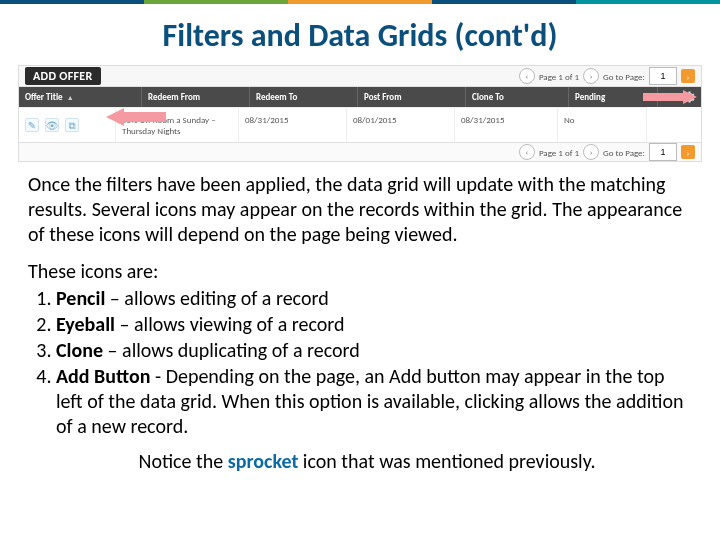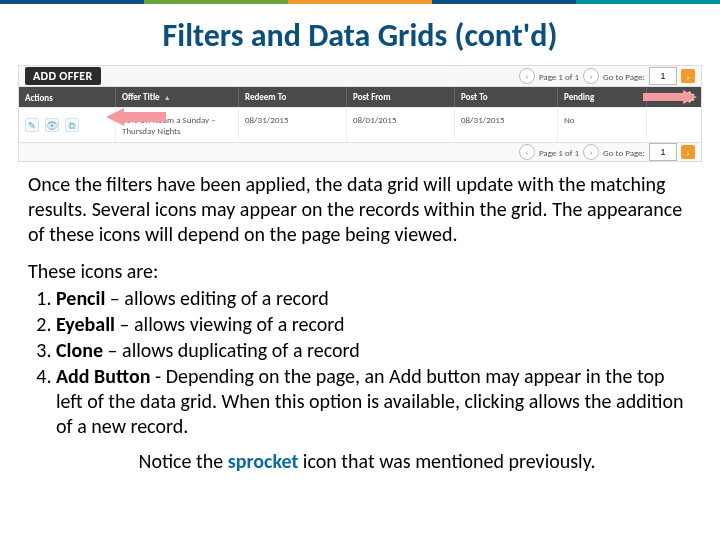--- a/index.html
+++ b/index.html
@@ -194,27 +194,27 @@
       <span class="pg-btn">‹</span>
       <span>Page 1 of 1</span>
       <span class="pg-btn">›</span>
       <span>Go to Page:</span>
       <input class="pg-input" value="1" style="">
       <span class="pg-go">›</span>
     </div>
   </div>
 
   <div class="grid-head">
-    <div class="cell c-actions">Actions</div>
     <div class="cell c-title">
       <span>Offer Title</span><span class="sort-caret">▲</span>
     </div>
+    <div class="cell c-rfrom">Redeem From</div>
     <div class="cell c-rto">Redeem To</div>
     <div class="cell c-pfrom">Post From</div>
-    <div class="cell c-pto">Post To</div>
+    <div class="cell c-pto">Clone To</div>
     <div class="cell c-pending">Pending</div>
     <div class="hdr-gear">
       <svg viewBox="0 0 24 24" width="12" height="12" fill="#ddd">
           <path d="M12 8a4 4 0 100 8 4 4 0 000-8zm9 4a7.9 7.9 0 00-.2-1.8l2.1-1.6-2-3.4-2.5 1a8 8 0 00-3.1-1.8L15 1h-4l-.3 2.4a8 8 0 00-3.1 1.8l-2.5-1-2 3.4 2.1 1.6A7.9 7.9 0 005 12c0 .6.1 1.2.2 1.8l-2.1 1.6 2 3.4 2.5-1a8 8 0 003.1 1.8L11 23h4l.3-2.4a8 8 0 003.1-1.8l2.5 1 2-3.4-2.1-1.6c.1-.6.2-1.2.2-1.8z"></path>
         </svg>
     </div>
     <div class="pending-arrow">
       <svg viewBox="0 0 54 14">
           <polygon points="0,3 40,3 40,0 54,7 40,14 40,11 0,11" fill="#f49aa0"></polygon>
         </svg>

